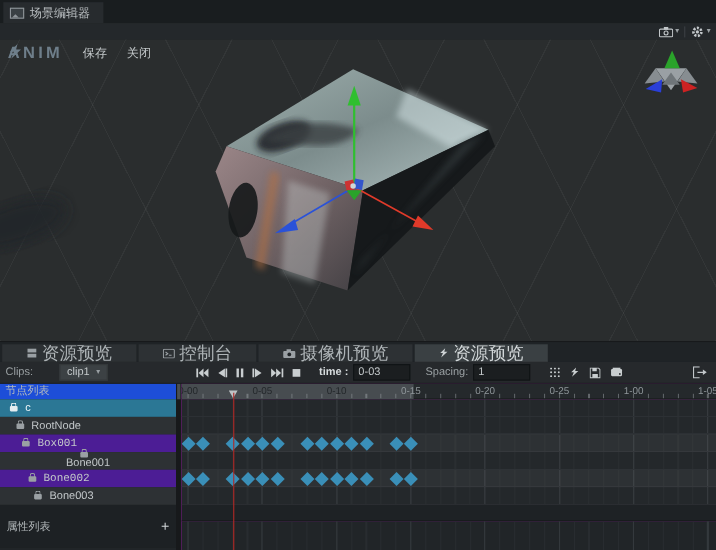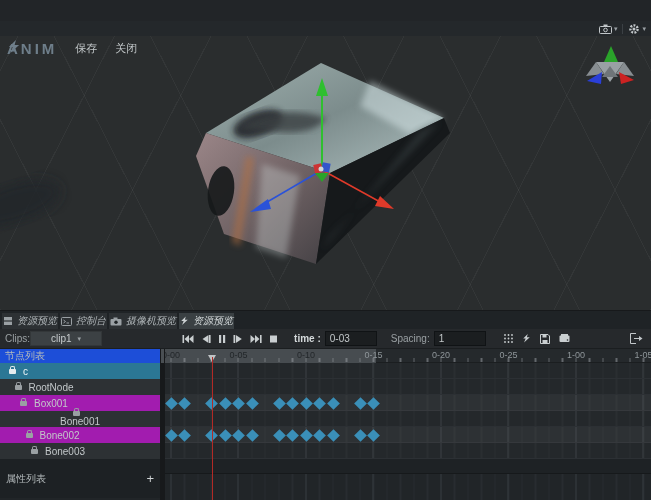--- a/index.html
+++ b/index.html
@@ -26,41 +26,41 @@
       repeating-linear-gradient(-63deg, rgba(255,255,255,0.045) 0 1px, transparent 1px 86px);}
   .viewport svg{position:absolute;left:0;top:0;}
   .anim-toolbar{position:absolute;left:7px;top:4px;display:flex;align-items:center;}
   .anim-logo{display:flex;align-items:center;gap:4px;color:#6e7e8a;font-size:15px;
              letter-spacing:3px;font-weight:bold;}
   .vp-btn{margin-left:18px;font-size:11px;color:#c3c8ca;cursor:pointer;}
   
   .bottom{position:absolute;top:310px;left:0;width:651px;height:190px;background:#222528;border-top:1px solid #17191b;box-sizing:border-box;}
   .ptabs{position:absolute;top:0;left:0;right:0;height:18px;background:#1f2326;
          display:flex;align-items:flex-end;gap:2px;padding-left:2px;}
-  .ptab{height:16px;background:#2d3134;color:#aeb4b7;font-size:10px;display:flex;
-        align-items:center;gap:4px;padding:0 1px;cursor:pointer;white-space:nowrap;font-style:italic;}
+  .ptab{height:16px;background:#2d3134;color:#aeb4b7;font-size:16px;display:flex;
+        align-items:center;gap:4px;padding:0 22px;cursor:pointer;white-space:nowrap;}
   .ptab.active{background:#3a4043;color:#d2d7d9;}
   
   .ctrl{position:absolute;top:18px;left:0;right:0;height:20px;background:#26292c;
         border-bottom:1px solid #1b1e20;box-sizing:border-box;display:flex;align-items:center;font-size:10px;}
   .ctrl .lbl{color:#9aa0a3;}
-  .clips-dd{margin-left:0;background:#3c4144;border:1px solid #333739;color:#c6cbcd;
-            display:flex;align-items:center;gap:6px;padding:1px 20px;cursor:pointer;}
+  .clips-dd{margin-left:24px;background:#3c4144;border:1px solid #333739;color:#c6cbcd;
+            display:flex;align-items:center;gap:6px;padding:1px 6px;cursor:pointer;}
   .transport{display:flex;align-items:center;gap:7px;margin-left:80px;}
   .tbtn{cursor:pointer;display:flex;align-items:center;}
   .tin{width:42px;height:13px;background:#1b1e20;border:1px solid #101315;color:#c3c8ca;
        font-size:10px;padding:0 4px;margin-left:4px;font-family:inherit;}
   .ctrl-icons{display:flex;align-items:center;gap:9px;margin-left:18px;}
   .export-btn{position:absolute;right:8px;cursor:pointer;display:flex;align-items:center;}
   
   .tl{position:absolute;top:38px;left:0;width:651px;height:152px;}
   .tl-left{position:absolute;left:0;top:0;width:160px;height:152px;background:#212528;}
   .tl-header{height:14px;background:#1d4ed8;color:#b4babc;font-size:10px;line-height:14px;padding-left:5px;}
   .node-row{height:16px;display:flex;align-items:center;font-size:10px;color:#c2c7c9;cursor:pointer;}
-  .node-row.even{background:#a21caf;}
+  .node-row.even{background:#4c1d95;font-family:Liberation Mono, monospace;}
   .node-row.odd{background:#2d3134;}
   .node-row.selected{background:#2b7795;color:#eef6f9;}
   .node-icon{width:7px;height:5px;background:#9aa0a3;border-radius:1px;position:relative;margin-right:7px;flex:none;}
   .node-icon:before{content:'';position:absolute;top:-3px;left:1px;width:3px;height:3px;
       border:1px solid #9aa0a3;border-bottom:none;border-radius:2px 2px 0 0;}
   .selected .node-icon{background:#e4ecef;}
   .selected .node-icon:before{border-color:#e4ecef;}
   .props-header{height:15px;background:#1d2124;display:flex;align-items:center;
       justify-content:space-between;padding:12px 6px;font-size:10px;color:#b4babc;}
   .props-add{font-size:13px;color:#cfd4d6;cursor:pointer;line-height:1;}
@@ -91,20 +91,26 @@
         repeating-linear-gradient(to right, #282c30 0 1px, transparent 1px 13.5px);
       background-position:5.5px 0,5.5px 0;}
   .playhead-line{position:absolute;top:8px;bottom:0;width:1px;background:#b22a26;}
   svg{display:block;}
 </style>
 </head>
 <body>
 
 <div class="app">
 
+  <div class="tabbar">
+    <div class="scene-tab">
+      <span class="pic"></span>
+      <span>场景编辑器</span>
+    </div>
+  </div>
   <div class="toolstrip">
     <div class="strip-icons">
       <span class="strip-btn">
         <svg width="13" height="10" viewBox="0 0 13 10">
           <rect x="0.5" y="2.5" width="12" height="7" rx="1" fill="none" stroke="#c2c7ca"></rect>
           <rect x="4.5" y="0.5" width="4" height="2.5" fill="#c2c7ca"></rect>
           <circle cx="6.5" cy="6" r="1.8" fill="none" stroke="#c2c7ca"></circle>
         </svg>
         <span class="caret">▾</span>
       </span>

